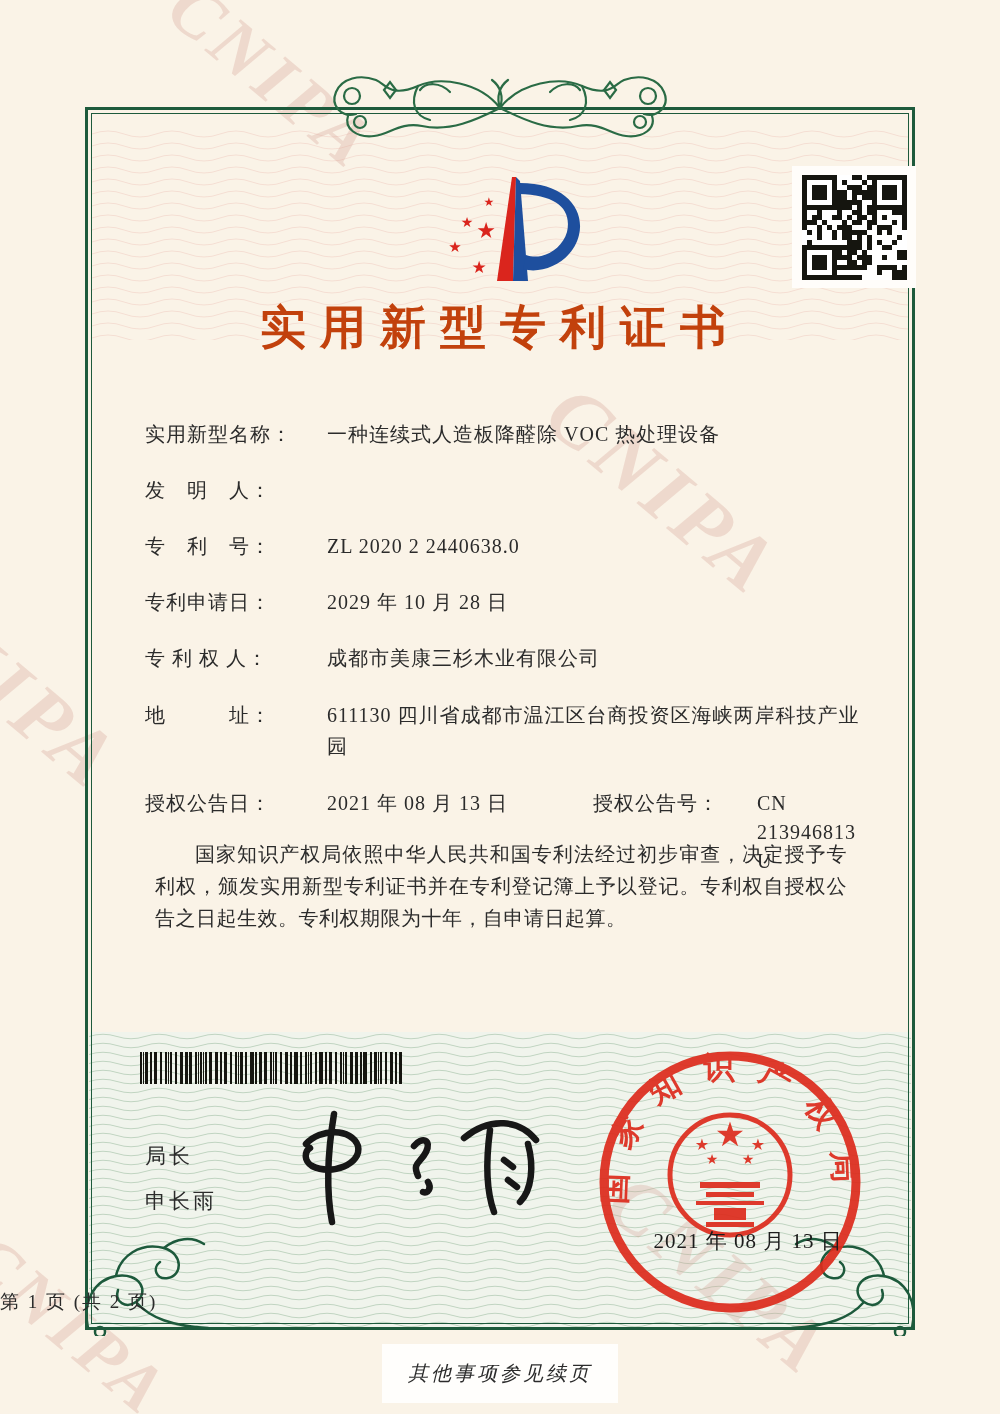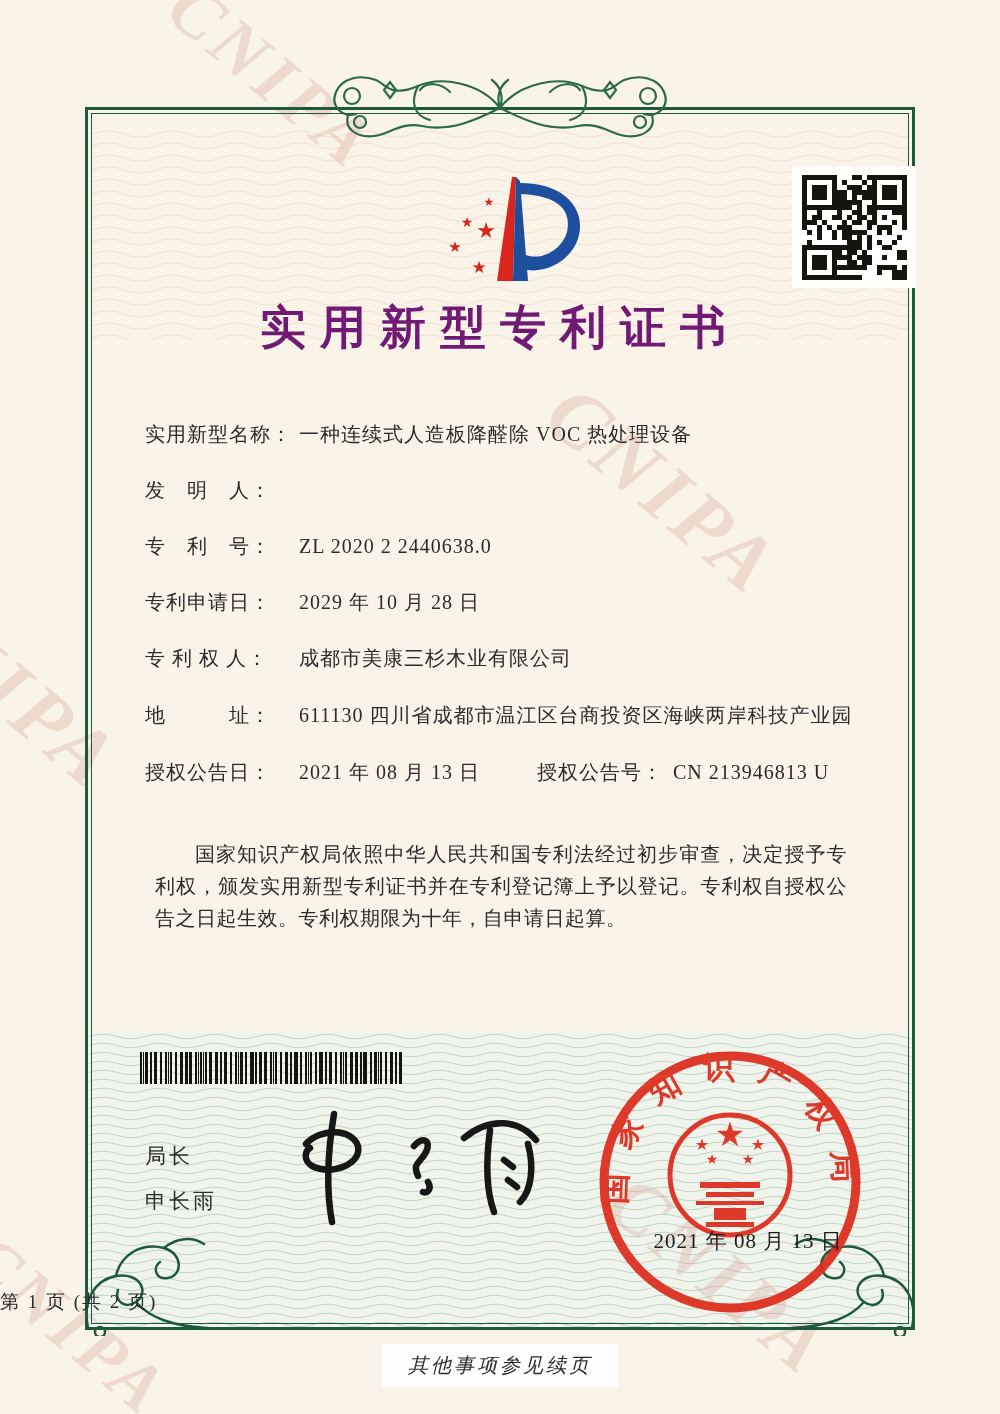--- a/index.html
+++ b/index.html
@@ -25,24 +25,24 @@
   .frame-inner{position:absolute;inset:3px;border:1px solid #1d5a3c;}
   .orn-top{left:288px;top:60px;width:424px;height:94px;z-index:3;}
   .orn-bl{left:60px;top:1232px;width:150px;height:104px;z-index:3;}
   .orn-br{left:790px;top:1232px;width:150px;height:104px;z-index:3;}
   
   .cert-no{left:128px;top:172px;font-size:21px;letter-spacing:3px;z-index:3;}
   .qr-box{left:792px;top:166px;width:124px;height:122px;background:#fffdfa;z-index:3;
           display:flex;align-items:center;justify-content:center;}
   .logo{left:420px;top:150px;width:180px;height:148px;z-index:3;}
   .title{left:0;right:0;top:297px;text-align:center;font-size:46px;font-weight:bold;
-         letter-spacing:14px;color:#701a75;z-index:3;}
+         letter-spacing:14px;color:#c2410c;z-index:3;}
   
   .fields{left:145px;top:420px;width:716px;z-index:3;}
-  .row{display:flex;font-size:20px;line-height:1.45;margin-bottom:27px;letter-spacing:1px;}
+  .row{display:flex;font-size:20px;line-height:1.45;margin-bottom:27px;letter-spacing:1px;gap:28px;}
   .row .label{width:154px;flex:none;}
   .row .value{flex:1;}
   .row.addr{line-height:1.55;}
   .gr-value{width:238px;flex:none;}
   
   .paragraphs{left:143px;top:826px;width:716px;font-size:20px;line-height:32px;
               text-align:justify;z-index:3;}
   .paragraphs p{margin:12px;text-indent:2em;letter-spacing:.5px;}
   
   .barcode{left:140px;top:1052px;width:262px;height:32px;z-index:3;
@@ -55,21 +55,21 @@
   .official div{margin-bottom:17px;}
   .sig{left:268px;top:1102px;width:290px;height:145px;z-index:3;}
   
   .seal{left:588px;top:1040px;width:285px;height:285px;z-index:4;opacity:.92;}
   .seal-date{left:608px;top:1227px;width:280px;font-size:21px;letter-spacing:1px;
              color:#1c1c1c;z-index:5;text-align:center;}
   
   .page-info{left:0;right:0;top:1289px;text-align:left;font-size:19px;
              letter-spacing:2px;z-index:3;}
   .continuation{left:0;right:0;top:1344px;text-align:center;z-index:3;}
-  .continuation span{display:inline-block;background:#fffefc;padding:8px 26px;
+  .continuation span{display:inline-block;background:#fffefc;padding:16px 26px;
              font-size:20px;letter-spacing:3px;font-style:italic;}
 </style>
 </head>
 <body>
 
 <div class="page">
 
   <svg class="abs g-top" viewBox="0 0 816 212" preserveAspectRatio="none">
     <defs>
       <pattern id="pwav" width="64" height="12" patternUnits="userSpaceOnUse">

